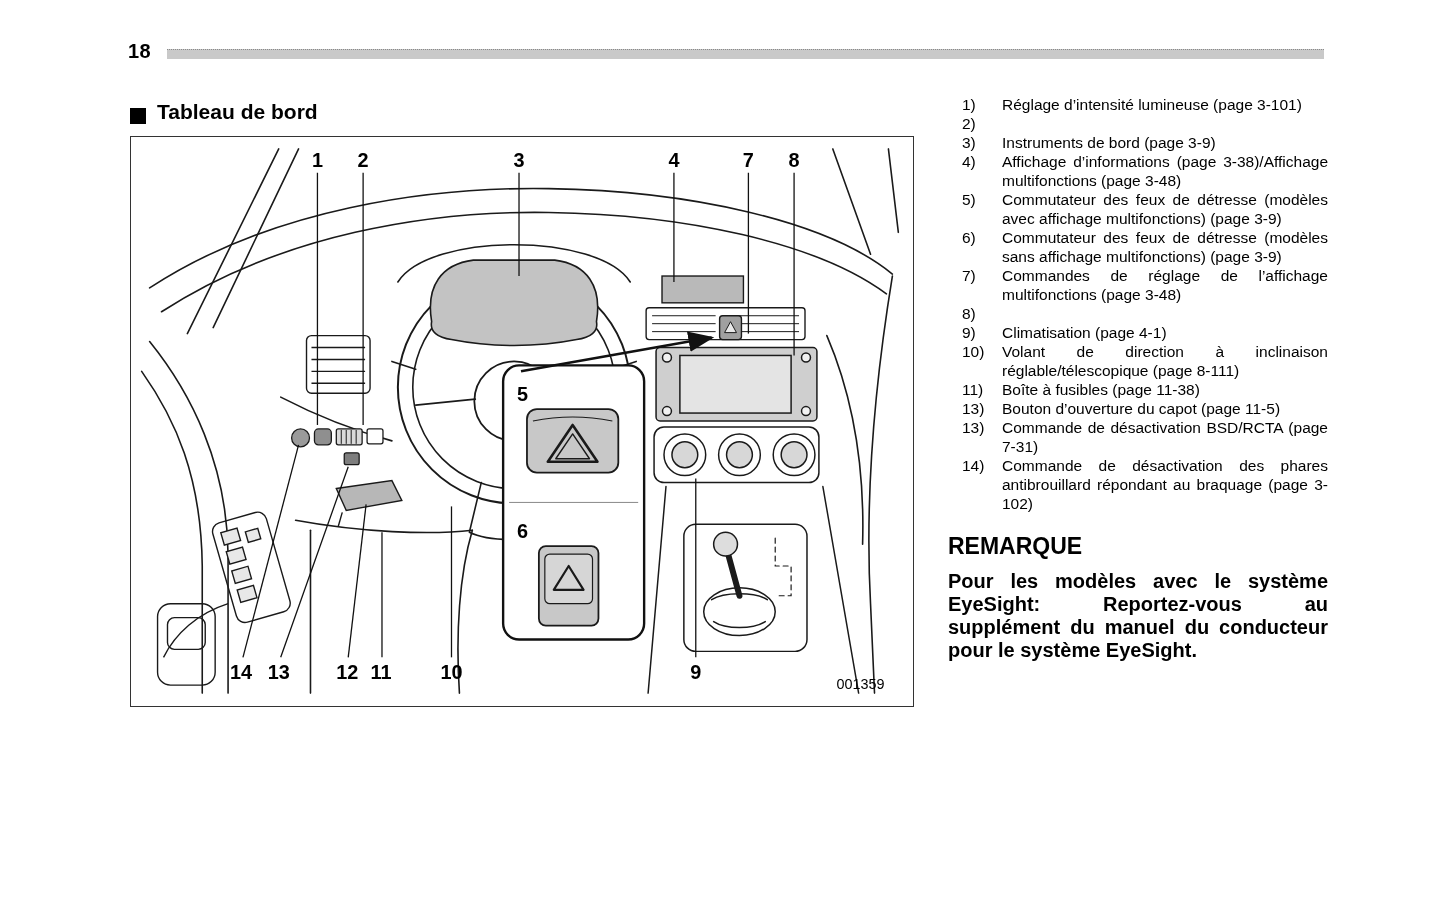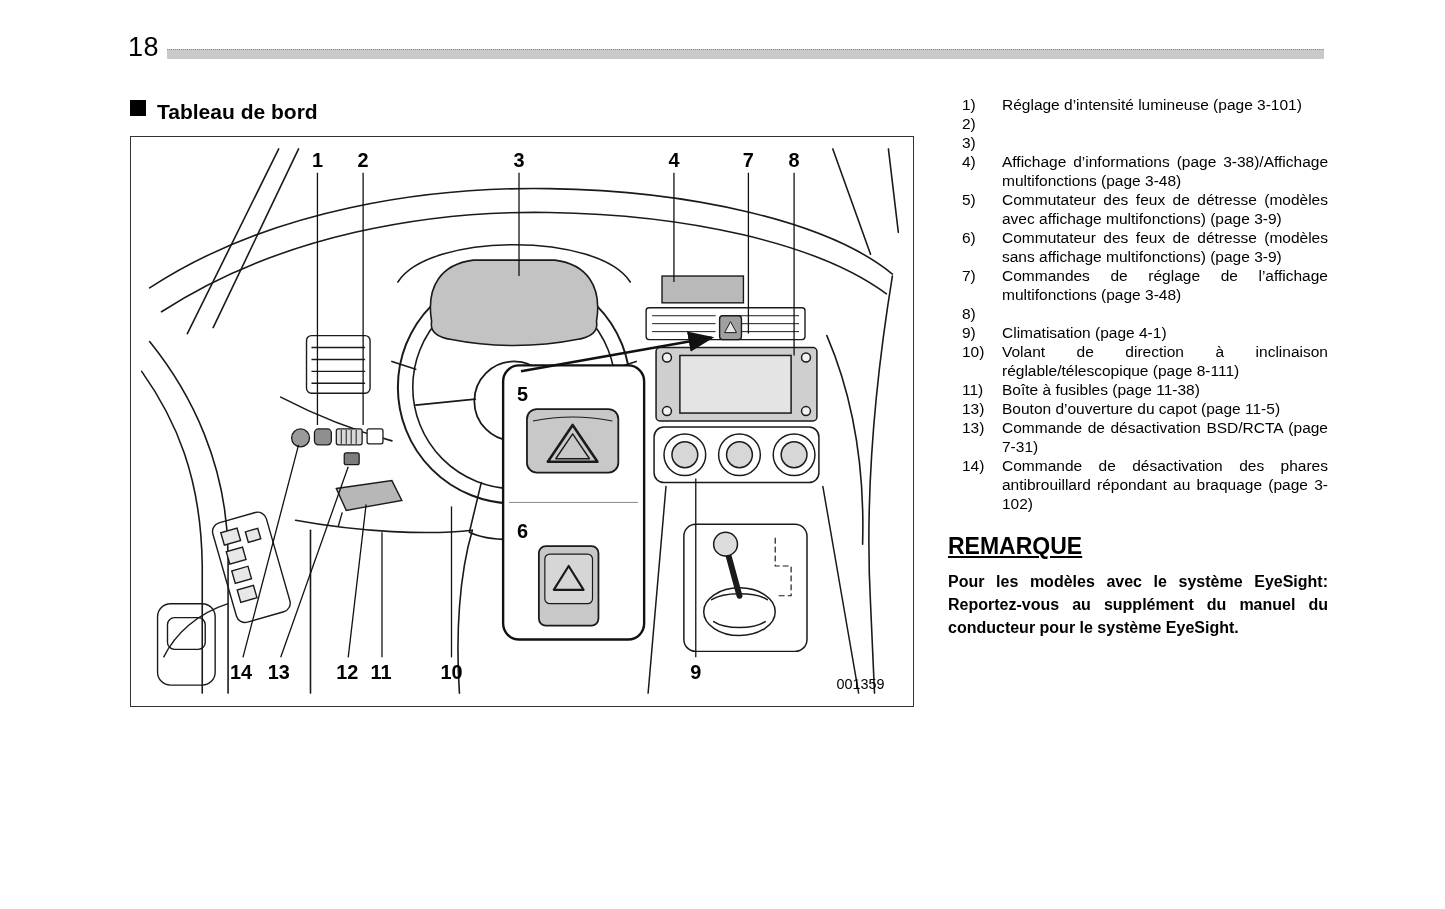--- a/index.html
+++ b/index.html
@@ -12,40 +12,40 @@
   .page {
     position: relative;
     width: 1445px;
     height: 909px;
     background: #fff;
     overflow: hidden;
   }
   .page-number {
     position: absolute;
     left: 128px;
-    top: 32px;
-    font-size: 27px;
-    font-weight: normal;
+    top: 40px;
+    font-size: 20px;
+    font-weight: bold;
     letter-spacing: 0.5px;
   }
   .header-rule {
     position: absolute;
     left: 167px;
     top: 49px;
     width: 1157px;
     height: 9px;
     background: #c9c9c9;
     border-top: 1px dotted #8a8a8a;
   }
   .section-title {
     position: absolute;
     left: 130px;
     top: 100px;
     display: flex;
-    align-items: flex-start;
+    align-items: flex-end;
     font-size: 21px;
     font-weight: bold;
   }
   .section-marker {
     width: 16px;
     height: 16px;
     background: #000;
     display: inline-block;
     margin-right: 11px;
   }
@@ -78,25 +78,24 @@
   }
   .legend-text {
     flex: 1;
     display: block;
     text-align: justify;
   }
   .note-title {
     margin: 20px 0 0 0;
     font-size: 23px;
     font-weight: bold;
-    text-decoration: underline;
   }
   .note-body {
     margin: 10px 0 0 0;
-    font-size: 16px;
+    font-size: 20px;
     font-weight: bold;
     line-height: 23px;
     text-align: justify;
   }
   svg text { font-family: "Liberation Sans", sans-serif; }
 </style>
 </head>
 <body>
 
 <div class="page">
@@ -273,20 +272,21 @@
     <div class="legend">
       <div class="legend-row">
         <span class="legend-num">1)</span>
         <span class="legend-text">Réglage d’intensité lumineuse (page 3-101)</span>
       </div>
       <div class="legend-row">
         <span class="legend-num">2)</span>
       </div>
       <div class="legend-row">
         <span class="legend-num">3)</span>
+        <span class="legend-text">Instruments de bord (page 3-9)</span>
       </div>
       <div class="legend-row">
         <span class="legend-num">4)</span>
         <span class="legend-text">Affichage d’informations (page 3-38)/Affichage multifonctions (page 3-48)</span>
       </div>
       <div class="legend-row">
         <span class="legend-num">5)</span>
         <span class="legend-text">Commutateur des feux de détresse (modèles avec affichage multifonctions) (page 3-9)</span>
       </div>
       <div class="legend-row">

